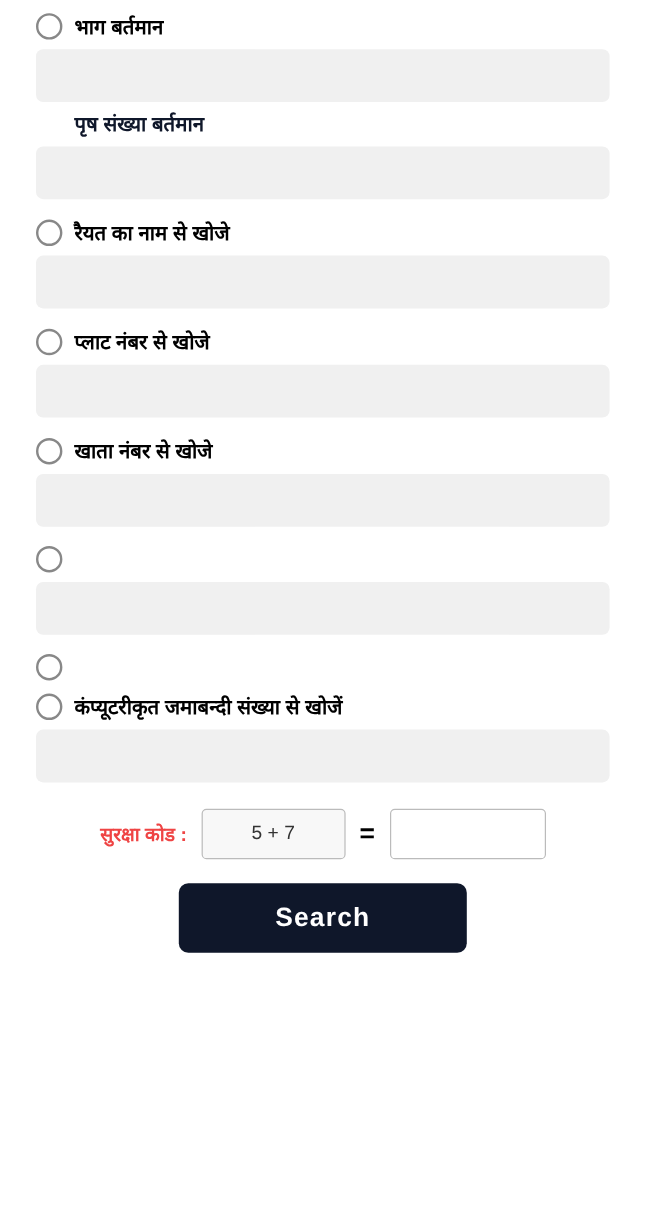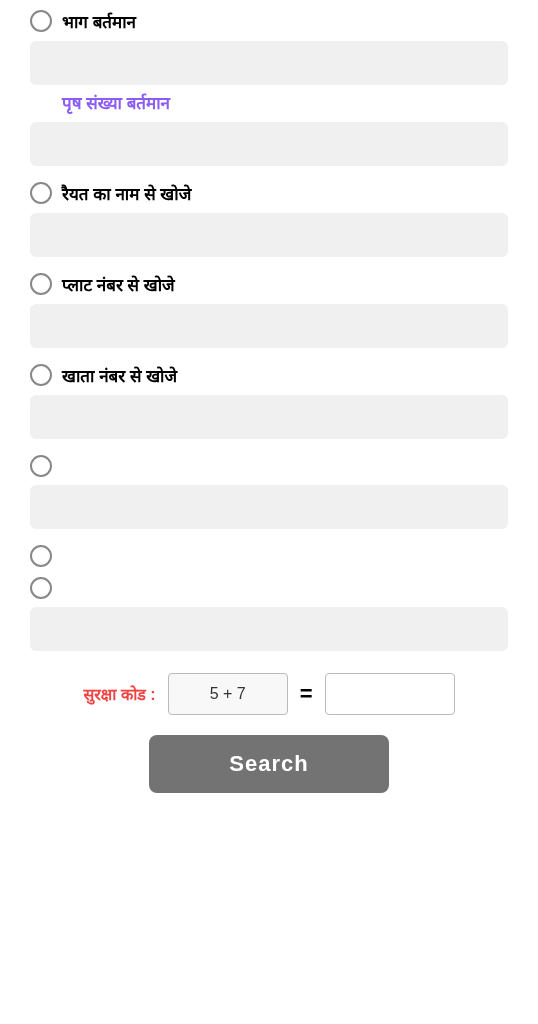--- a/index.html
+++ b/index.html
@@ -12,20 +12,21 @@
       font-family: Arial, sans-serif;
       padding: 10px 30px 30px 30px;
     }
 
     .form-section {
       margin-bottom: 10px;
     }
 
     .radio-label {
       display: flex;
+      align-items: center;
       gap: 10px;
       margin-bottom: 8px;
       font-size: 17px;
       font-weight: bold;
       color: #000;
     }
 
     .radio-circle {
       width: 22px;
       height: 22px;
@@ -45,21 +46,21 @@
       padding: 0 12px;
       font-size: 15px;
       color: #333;
       outline: none;
       margin-bottom: 6px;
     }
 
     .sub-label {
       font-size: 17px;
       font-weight: bold;
-      color: #8b5cf6;
+      color: #0f172a;
       margin-left: 32px;
       margin-bottom: 8px;
       display: block;
     }
 
     .security-row {
       display: flex;
       align-items: center;
       justify-content: center;
       gap: 12px;
@@ -99,21 +100,21 @@
       padding: 0 10px;
       font-size: 16px;
       background: #fff;
       outline: none;
     }
 
     .search-button {
       display: block;
       width: 240px;
       height: 58px;
-      background: #737373;
+      background: #0f172a;
       color: #fff;
       font-size: 22px;
       font-weight: bold;
       border: none;
       border-radius: 8px;
       margin: 0 auto;
       cursor: pointer;
       letter-spacing: 1px;
     }
   </style>
@@ -163,20 +164,21 @@
 
 <div class="form-section">
   <div class="radio-label">
     <span class="radio-circle"></span>
   </div>
 </div>
 
 <div class="form-section">
   <div class="radio-label">
     <span class="radio-circle"></span>
+    <span>कंप्यूटरीकृत जमाबन्दी संख्या से खोजें</span>
   </div>
   <input class="text-input" type="text" style="">
 </div>
 
 <div class="security-row">
   <span class="security-label">सुरक्षा कोड :</span>
   <input class="security-code-box" type="text" readonly="" value="5 + 7" style="">
   <span class="equals-sign">=</span>
   <input class="security-answer" type="text" style="">
 </div>

